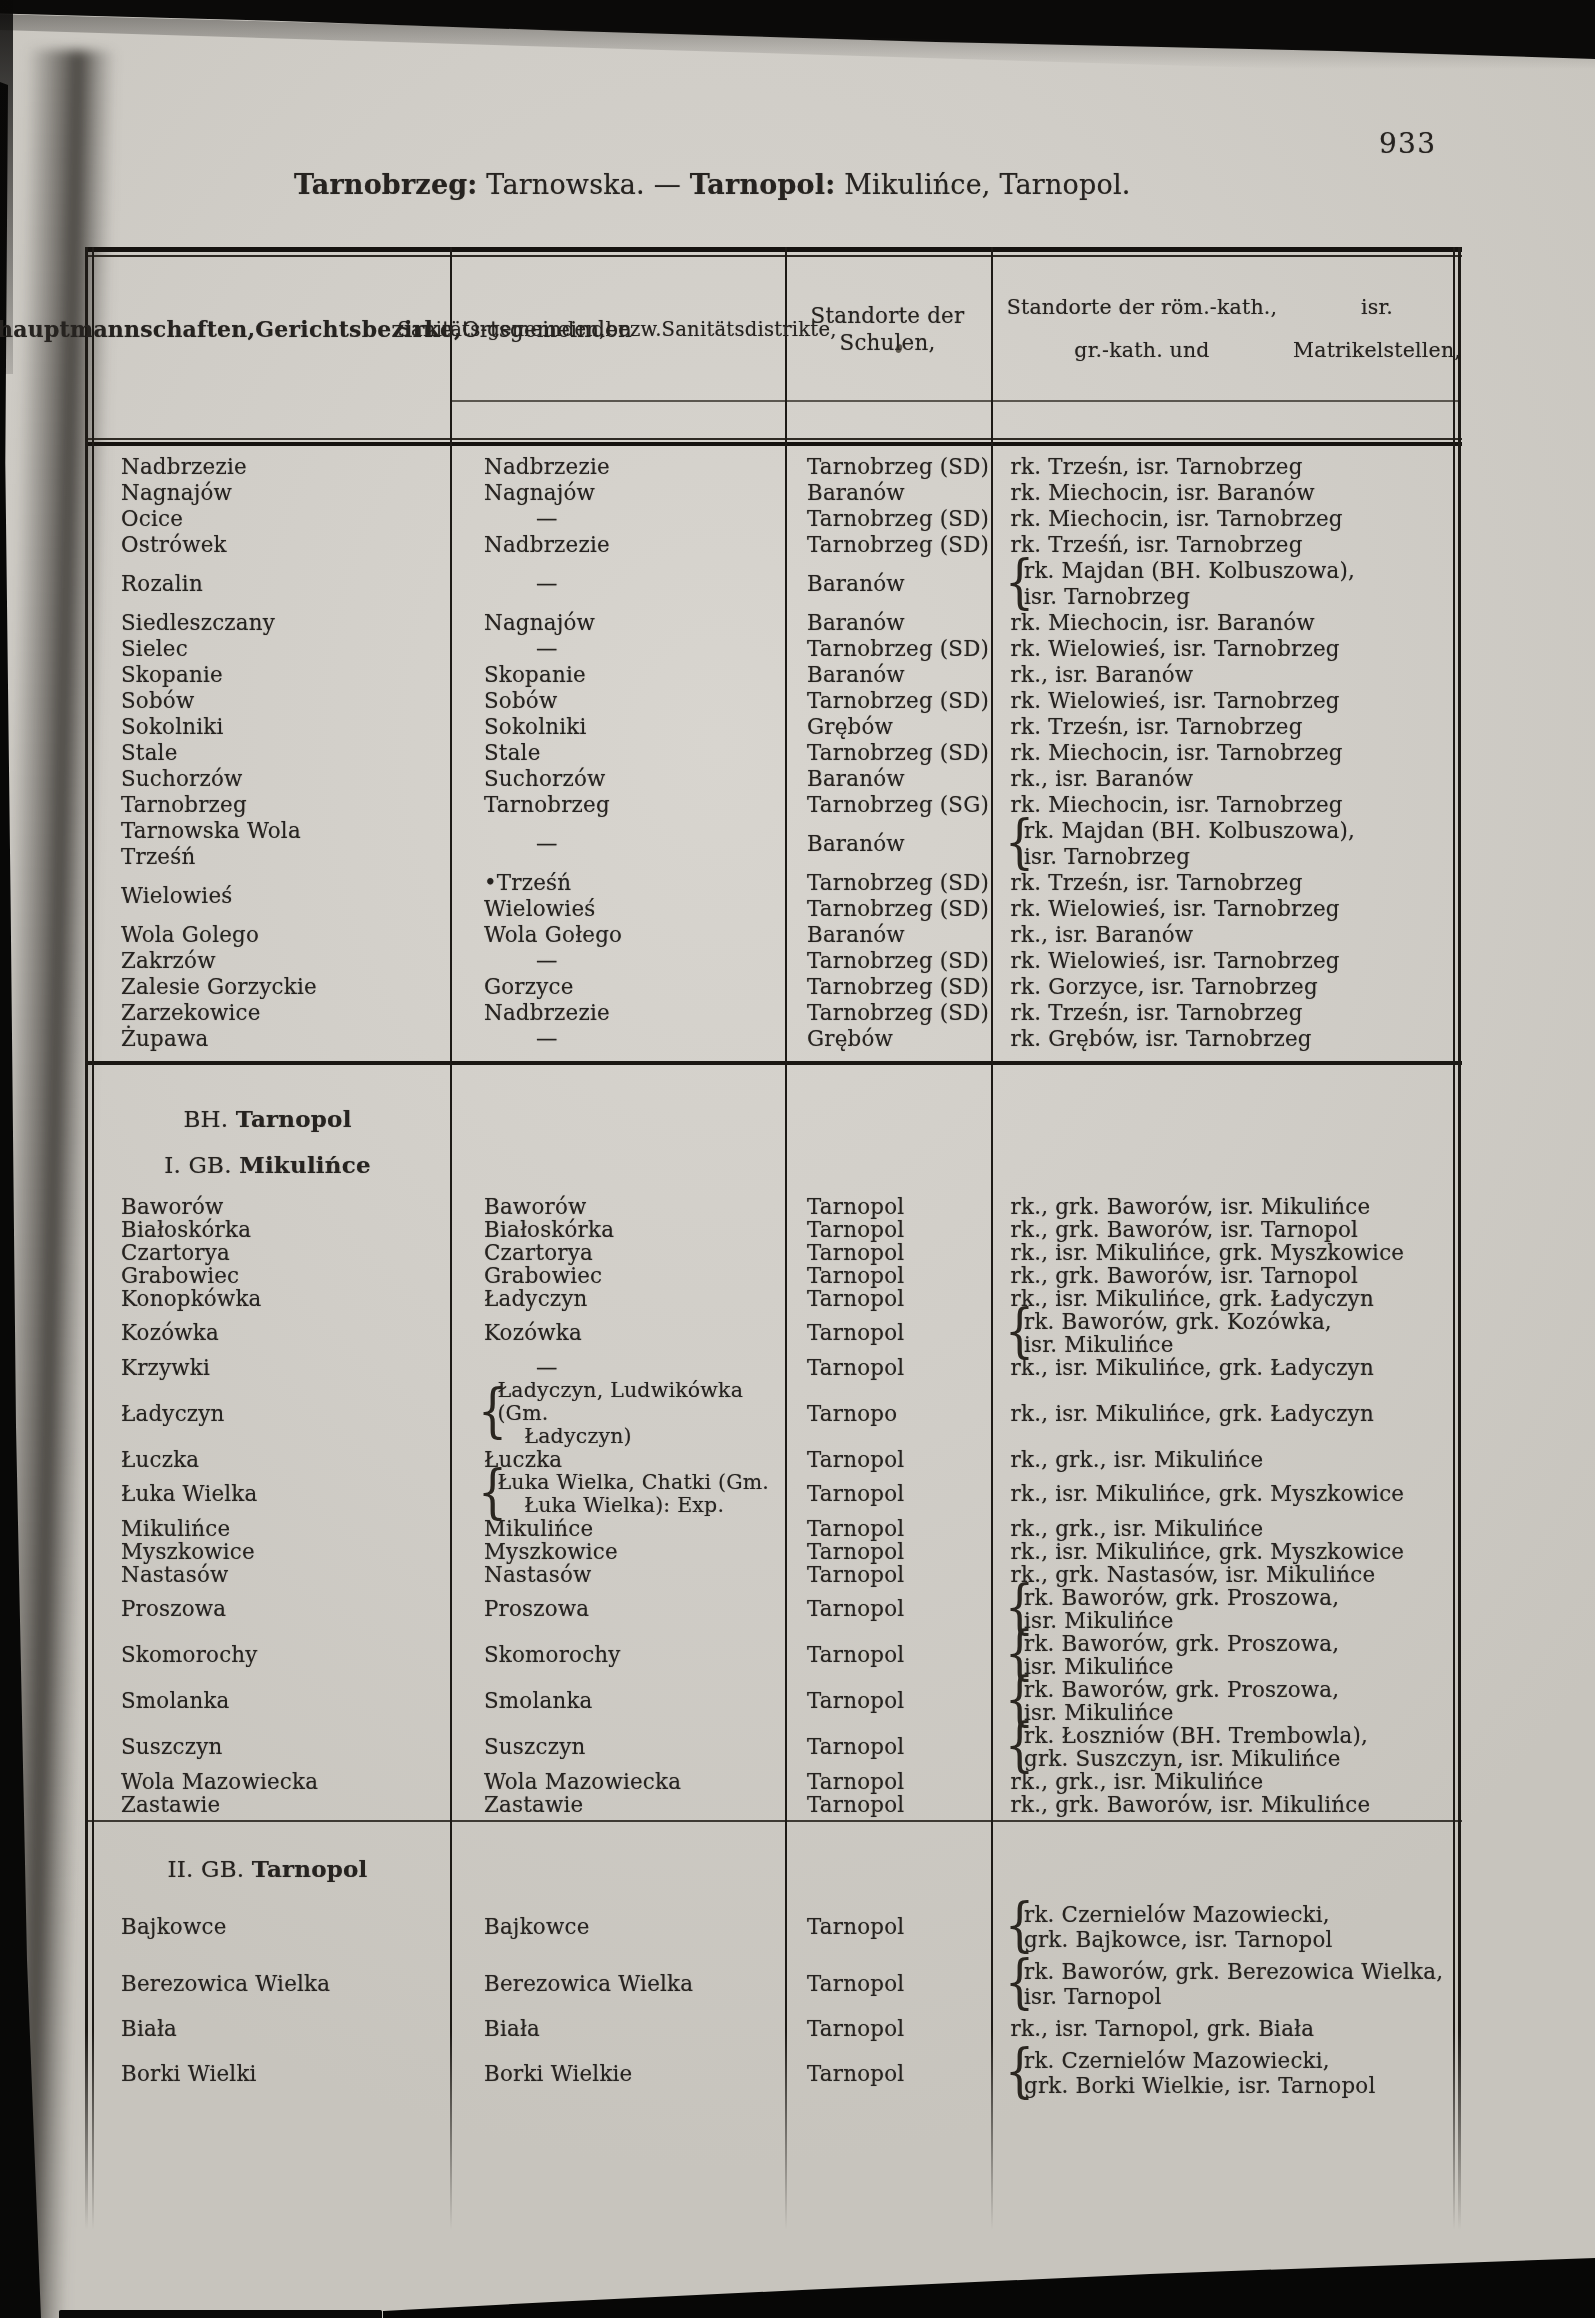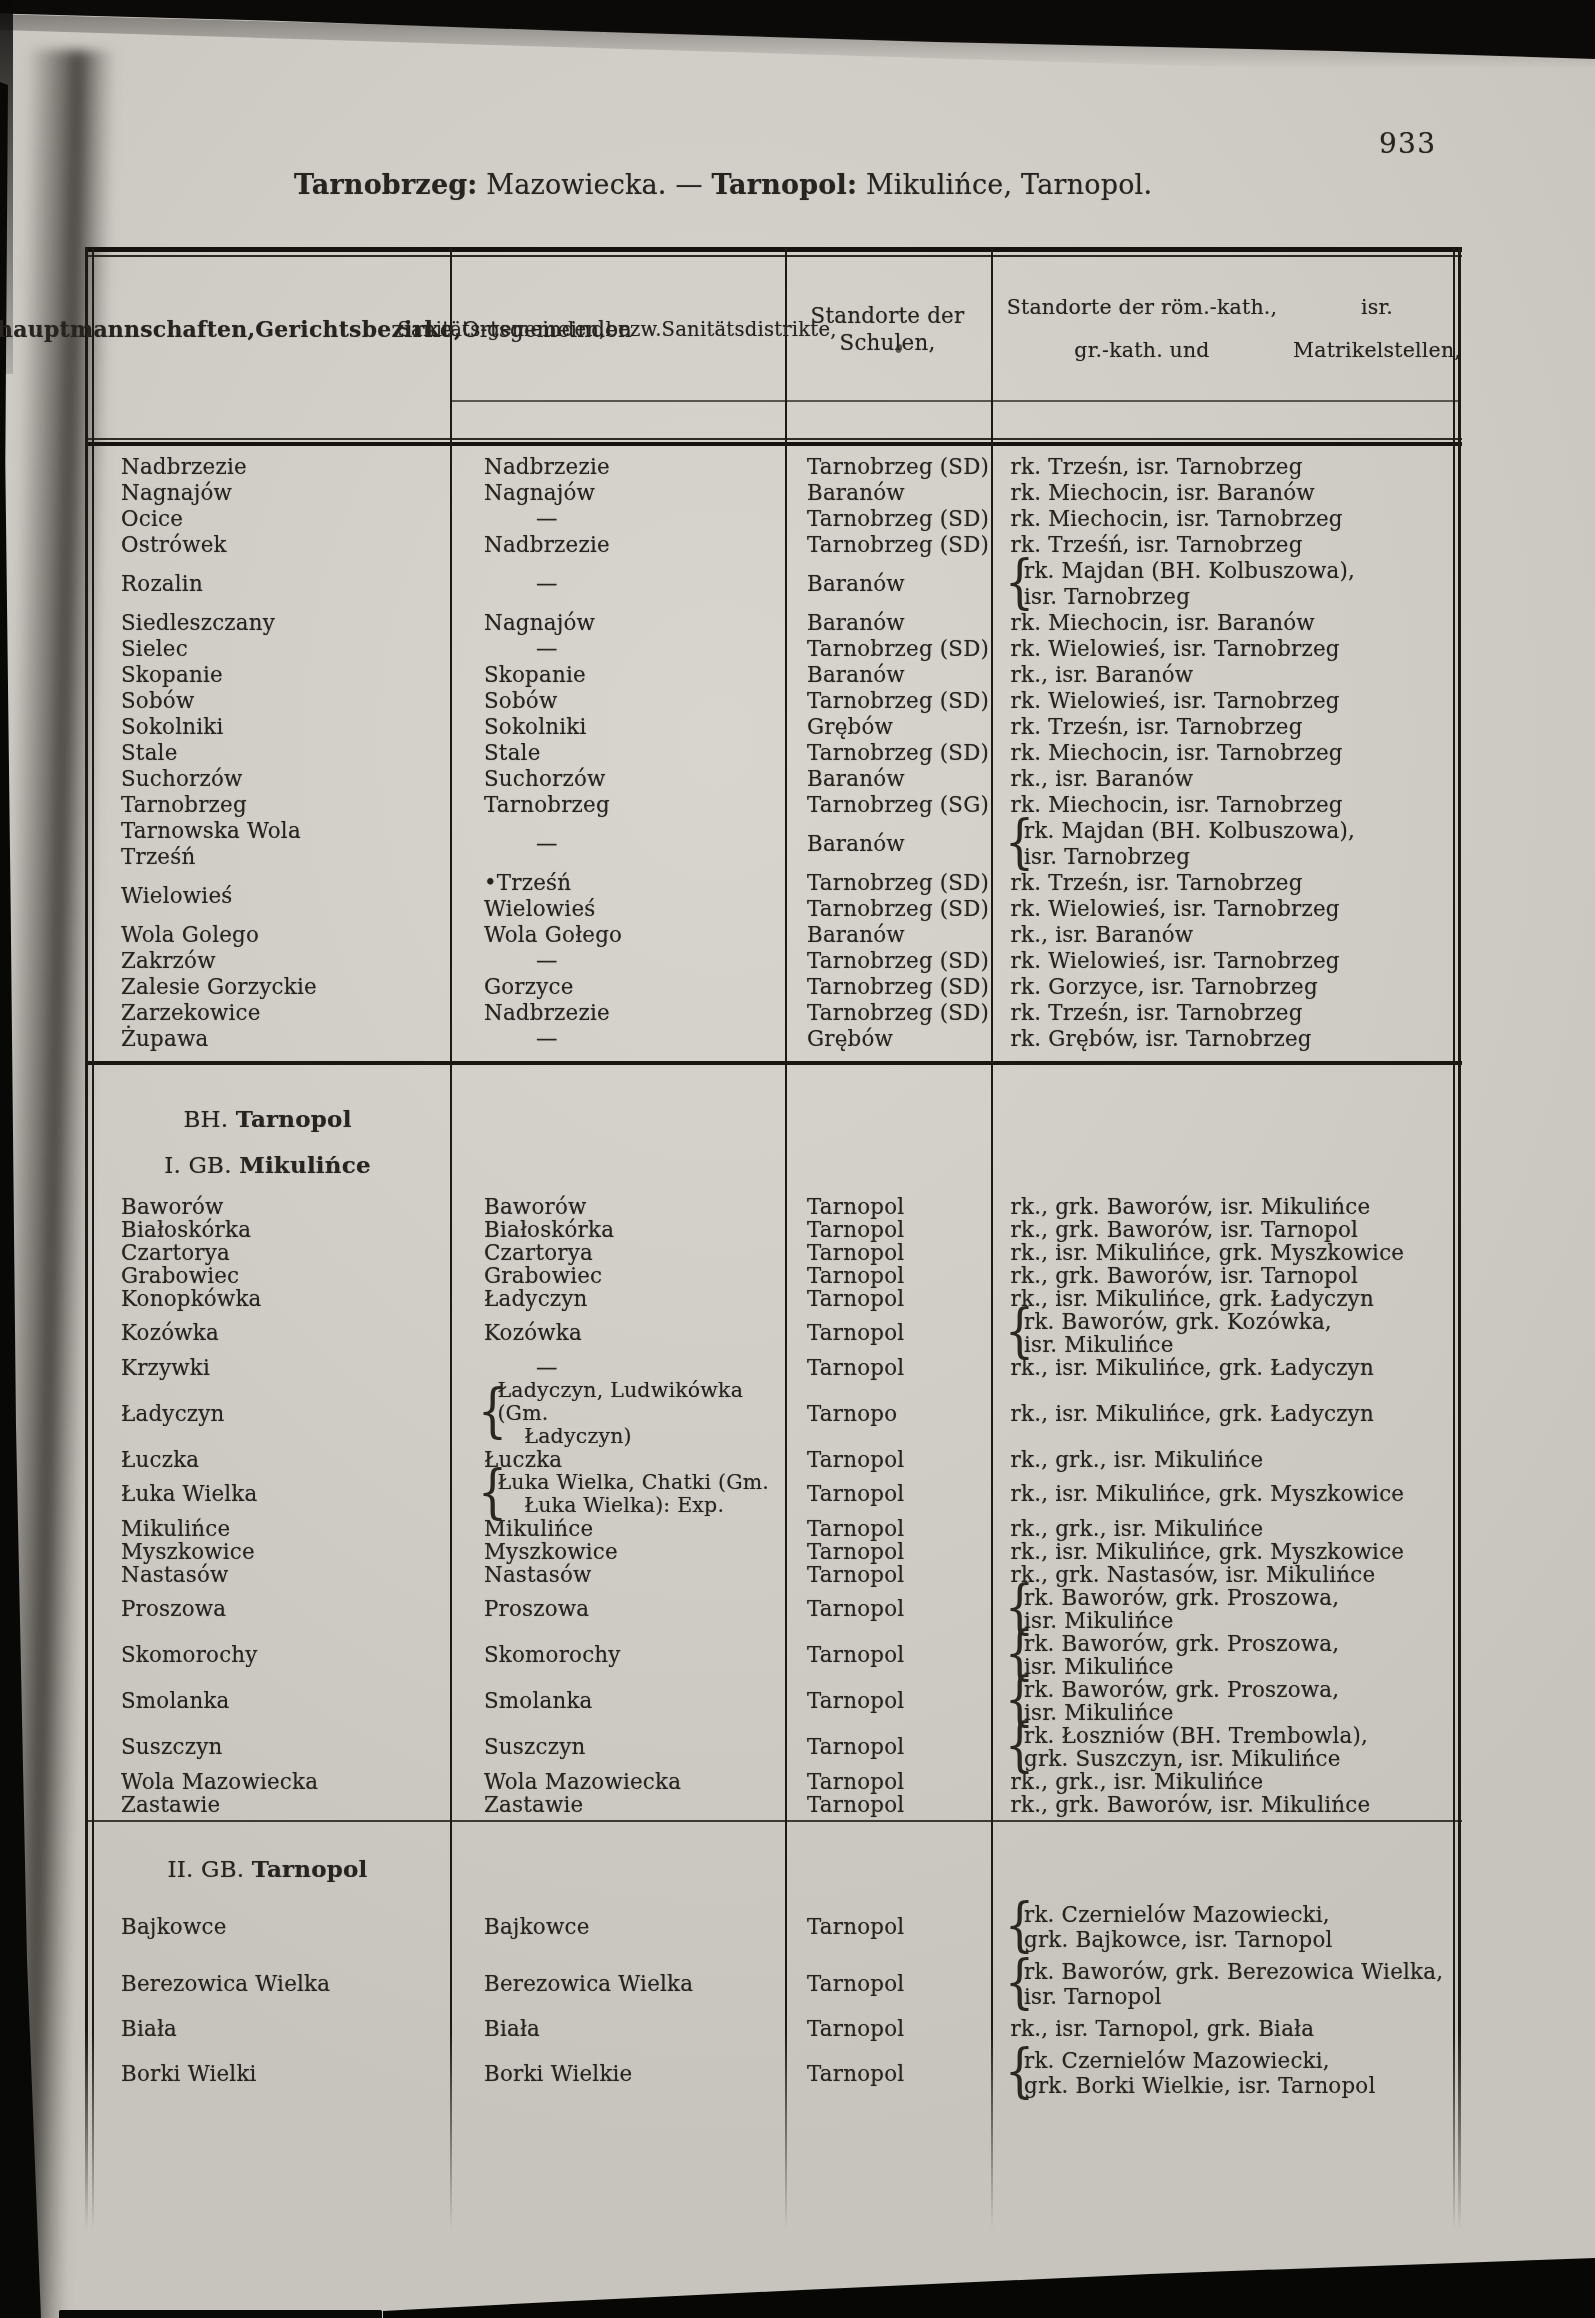--- a/index.html
+++ b/index.html
@@ -104,21 +104,21 @@
   <div class="scan-top"></div>
   <div class="scan-top-soft"></div>
   <div class="edge-left"></div>
   <div class="edge-left-top"></div>
   <div class="edge-bottom"></div>
   <div class="edge-bottom-left"></div>
   <div class="smudge"></div>
 
   <div class="pageno ink">933</div>
   <div class="title ink">
-    <span class="b">Tarnobrzeg:</span><span> Mazowiecka. — </span><span class="b">Tarnopol:</span><span> Mikulińce, Tarnopol.</span>
+    <span class="b">Tarnobrzeg:</span><span> Tarnowska. — </span><span class="b">Tarnopol:</span><span> Mikulińce, Tarnopol.</span>
   </div>
 
   <div class="tframe">
     <div class="hrule hr-top-a"></div>
     <div class="hrule hr-top-b"></div>
     <div class="hrule hr-mid"></div>
     <div class="hrule hr-head-a"></div>
     <div class="hrule hr-head-b"></div>
     <div class="hrule hr-s1"></div>
     <div class="hrule hr-s2"></div>

